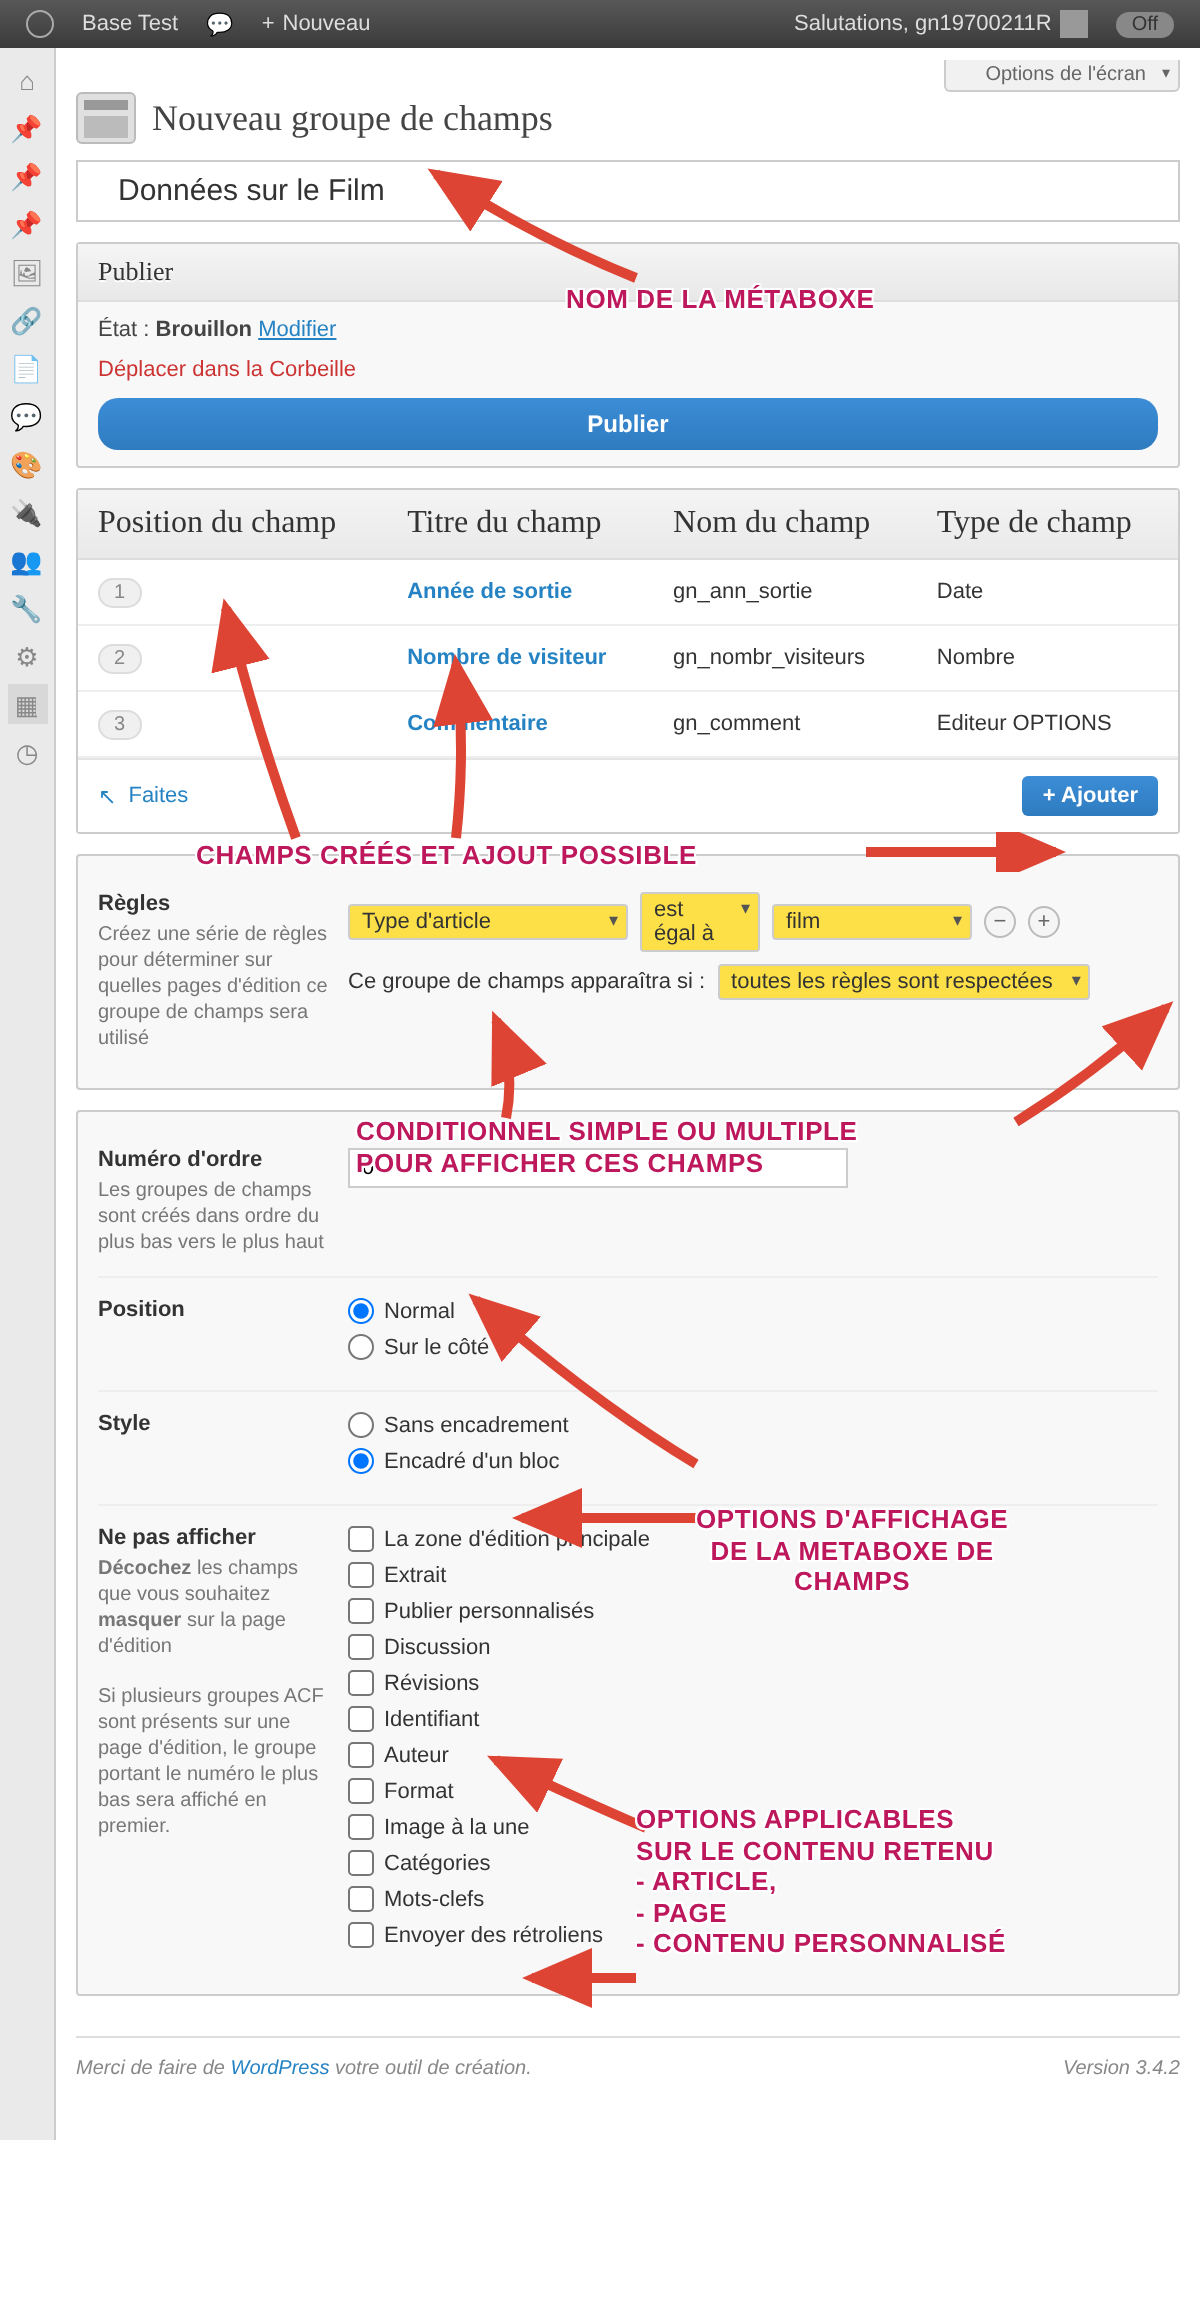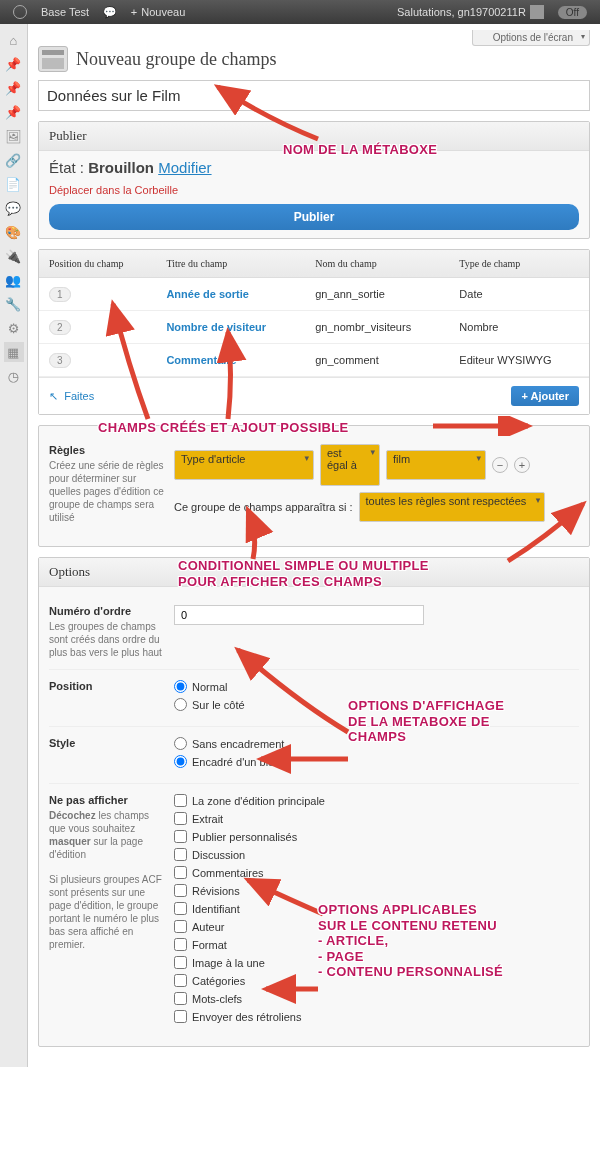--- a/index.html
+++ b/index.html
@@ -16,45 +16,45 @@
 .sidebar .sicon.active { background: #d8d8d8; position: relative; }
 .sidebar .sicon.active::after { content: ""; position: absolute; right: -6px; top: 4px; border: 6px solid transparent; border-left-color: #d8d8d8; }
 .main { flex: 1; background: #fff; padding: 6px 10px 20px 10px; position: relative; }
 .screen-opts { float: right; background: #f1f1f1; border: 1px solid #ccc; border-top: none; padding: 2px 16px 2px 20px; font-size: 10px; color: #666; border-radius: 0 0 3px 3px; position: relative; cursor: pointer; }
 .screen-opts::after { content: "▾"; position: absolute; right: 4px; font-size: 8px; }
 .page-head { display: flex; align-items: center; gap: 8px; margin: 6px 0 8px 0; clear: both; }
 .page-head h1 { font-family: Georgia, serif; font-weight: normal; font-size: 18px; color: #444; }
 .big-icon { width: 30px; height: 26px; background: #e0e0e0; border: 1px solid #bbb; border-radius: 3px; position: relative; }
 .big-icon::before { content: ""; position: absolute; left: 3px; top: 3px; width: 22px; height: 5px; background: #999; }
 .big-icon::after { content: ""; position: absolute; left: 3px; top: 11px; width: 22px; height: 11px; background: #bbb; }
-.title-input { width: 100%; padding: 6px 8px; font-size: 15px; border: 1px solid #ccc; background: #fff; color: #333; }
+.title-input { width: 100%; padding: 6px 20px; font-size: 15px; border: 1px solid #ccc; background: #fff; color: #333; }
 .postbox { border: 1px solid #ccc; background: #f8f8f8; margin-top: 10px; border-radius: 2px; }
 .postbox h3 { font-family: Georgia, serif; font-weight: normal; font-size: 13px; padding: 6px 10px; background: linear-gradient(#f5f5f5,#e8e8e8); border-bottom: 1px solid #ddd; text-shadow: 0 1px 0 #fff; }
 .postbox .inside { padding: 8px 10px; }
-.pub-status { font-size: 15px; color: #444; margin-bottom: 8px; }
+.pub-status { font-size: 11px; color: #444; margin-bottom: 8px; }
 .pub-status strong { font-weight: bold; }
 .pub-status a { color: #2583c4; text-decoration: underline; }
 .trash-link { color: #c33; font-size: 11px; display: inline-block; margin-bottom: 8px; cursor: pointer; }
 .publish-btn { width: 100%; background: linear-gradient(#3b8dd6,#2f7bc0); color: #fff; text-align: center; padding: 6px 0; border-radius: 10px; font-size: 12px; font-weight: bold; cursor: pointer; }
 .fields-table { width: 100%; border-collapse: collapse; background: #fff; }
-.fields-table th { text-align: left; font-family: Georgia, serif; font-weight: normal; font-size: 10px; padding: 8px 10px; background: linear-gradient(#f4f4f4,#e9e9e9); border-bottom: 1px solid #ddd; }
+.fields-table th { text-align: left; font-family: Georgia, serif; font-weight: normal; font-size: 16px; padding: 8px 10px; background: linear-gradient(#f4f4f4,#e9e9e9); border-bottom: 1px solid #ddd; }
 .fields-table td { padding: 10px; border-bottom: 1px solid #eee; font-size: 11px; vertical-align: middle; }
 .fields-table td.pos { color: #888; }
 .fields-table .pos-badge { background: #f0f0f0; border: 1px solid #ddd; border-radius: 8px; padding: 1px 7px; font-size: 10px; }
 .fields-table a.fld-title { color: #2583c4; font-weight: bold; text-decoration: none; }
 .table-footer { padding: 8px 10px; display: flex; align-items: center; gap: 6px; background: #fff; border-top: 1px solid #e5e5e5; }
 .drag-hint { flex: 1; display: flex; align-items: center; gap: 6px; color: #2583c4; font-size: 11px; }
 .add-btn { background: linear-gradient(#3b8dd6,#2f7bc0); color: #fff; padding: 4px 10px; border-radius: 3px; font-size: 11px; font-weight: bold; cursor: pointer; }
 .form-row { display: flex; border-bottom: 1px solid #eee; padding: 10px 0; }
 .form-row:last-child { border-bottom: none; }
 .form-label { width: 125px; flex-shrink: 0; padding-right: 8px; }
 .form-label .lbl { font-weight: bold; font-size: 11px; display: block; margin-bottom: 3px; }
 .form-label .desc { font-size: 10px; color: #777; line-height: 1.3; }
 .form-field { flex: 1; }
-.sel { border: 1px solid #ccc; background: #eab308; padding: 2px 18px 14px 6px; font-size: 11px; border-radius: 2px; appearance: none; position: relative; display: inline-block; cursor: pointer; }
+.sel { border: 1px solid #ccc; background: #fde047; padding: 2px 18px 2px 6px; font-size: 11px; border-radius: 2px; appearance: none; position: relative; display: inline-block; cursor: pointer; }
 .sel-wrap { position: relative; display: inline-block; }
 .sel-wrap::after { content: "▾"; position: absolute; right: 5px; top: 3px; font-size: 9px; color: #555; pointer-events: none; }
 .rule-row { display: flex; align-items: center; gap: 6px; margin-bottom: 6px; }
 .circle-btn { width: 16px; height: 16px; border: 1px solid #bbb; border-radius: 50%; display: inline-flex; align-items: center; justify-content: center; font-size: 11px; color: #666; cursor: pointer; background: #f5f5f5; }
 .num-input { border: 1px solid #ccc; padding: 3px 6px; width: 250px; font-size: 11px; }
 .radio-row, .check-row { display: flex; align-items: center; gap: 5px; margin-bottom: 5px; font-size: 11px; }
 .radio-row input, .check-row input { margin: 0; }
 .footer { border-top: 1px solid #ddd; margin-top: 20px; padding: 10px 0; display: flex; font-size: 10px; color: #888; font-style: italic; }
 .footer a { color: #2583c4; }
 .footer .ver { margin-left: auto; }
@@ -147,21 +147,21 @@
             <tr>
               <td class="pos"><span class="pos-badge">2</span></td>
     <td><a class="fld-title">Nombre de visiteur</a></td>
     <td>gn_nombr_visiteurs</td>
     <td>Nombre</td>
             </tr>
             <tr>
               <td class="pos"><span class="pos-badge">3</span></td>
     <td><a class="fld-title">Commentaire</a></td>
     <td>gn_comment</td>
-    <td>Editeur WYSIWYG</td>
+    <td>Editeur OPTIONS</td>
             </tr>
           </tbody>
       </table>
       <div class="table-footer">
         <div class="drag-hint">
           <span>↖</span>
           <span>Faites</span>
         </div>
         <span class="add-btn">+ Ajouter</span>
       </div>
@@ -185,21 +185,20 @@
             <div class="rule-row">
               <span>Ce groupe de champs apparaîtra si :</span>
               <span class="sel-wrap"><span class="sel">toutes les règles sont respectées</span></span>
             </div>
           </div>
         </div>
       </div>
     </div>
 
     <div class="postbox">
-      <h3>Options</h3>
       <div class="inside">
         <div class="form-row">
           <div class="form-label">
             <span class="lbl">Numéro d'ordre</span>
             <span class="desc">Les groupes de champs sont créés dans ordre du plus bas vers le plus haut</span>
           </div>
           <div class="form-field">
             <input class="num-input" value="0" style="">
           </div>
         </div>
@@ -251,24 +250,20 @@
               <label class="check-row">
                 <input type="checkbox" style="">
                 <span>Publier personnalisés</span>
               </label>
               <label class="check-row">
                 <input type="checkbox" style="">
                 <span>Discussion</span>
               </label>
               <label class="check-row">
                 <input type="checkbox" style="">
-                <span>Commentaires</span>
-              </label>
-              <label class="check-row">
-                <input type="checkbox" style="">
                 <span>Révisions</span>
               </label>
               <label class="check-row">
                 <input type="checkbox" style="">
                 <span>Identifiant</span>
               </label>
               <label class="check-row">
                 <input type="checkbox" style="">
                 <span>Auteur</span>
               </label>
@@ -290,27 +285,31 @@
               </label>
               <label class="check-row">
                 <input type="checkbox" style="">
                 <span>Envoyer des rétroliens</span>
               </label>
             </div>
         </div>
       </div>
     </div>
 
+    <div class="footer">
+      <span><span>Merci de faire de </span><a>WordPress</a><span> votre outil de création.</span></span>
+      <span class="ver">Version 3.4.2</span>
+    </div>
 
     
     <div class="annotation" style="top:118px; left:255px;">NOM DE LA MÉTABOXE</div>
     <div class="annotation" style="top:396px; left:70px;">CHAMPS CRÉÉS ET AJOUT POSSIBLE</div>
     <div class="annotation" style="top:534px; left:150px; white-space:pre;">CONDITIONNEL SIMPLE OU MULTIPLE
 POUR AFFICHER CES CHAMPS</div>
-    <div class="annotation" style="top:674px; left:320px; white-space:pre;">OPTIONS D'AFFICHAGE
+    <div class="annotation" style="top:728px; left:320px; white-space:pre;text-align:center;">OPTIONS D'AFFICHAGE
 DE LA METABOXE DE
 CHAMPS</div>
     <div class="annotation" style="top:878px; left:290px; white-space:pre;">OPTIONS APPLICABLES
 SUR LE CONTENU RETENU
 - ARTICLE,
 - PAGE
 - CONTENU PERSONNALISÉ</div>
 
     <svg class="arrow" style="top:55px; left:160px;" width="140" height="70">
         <defs>

